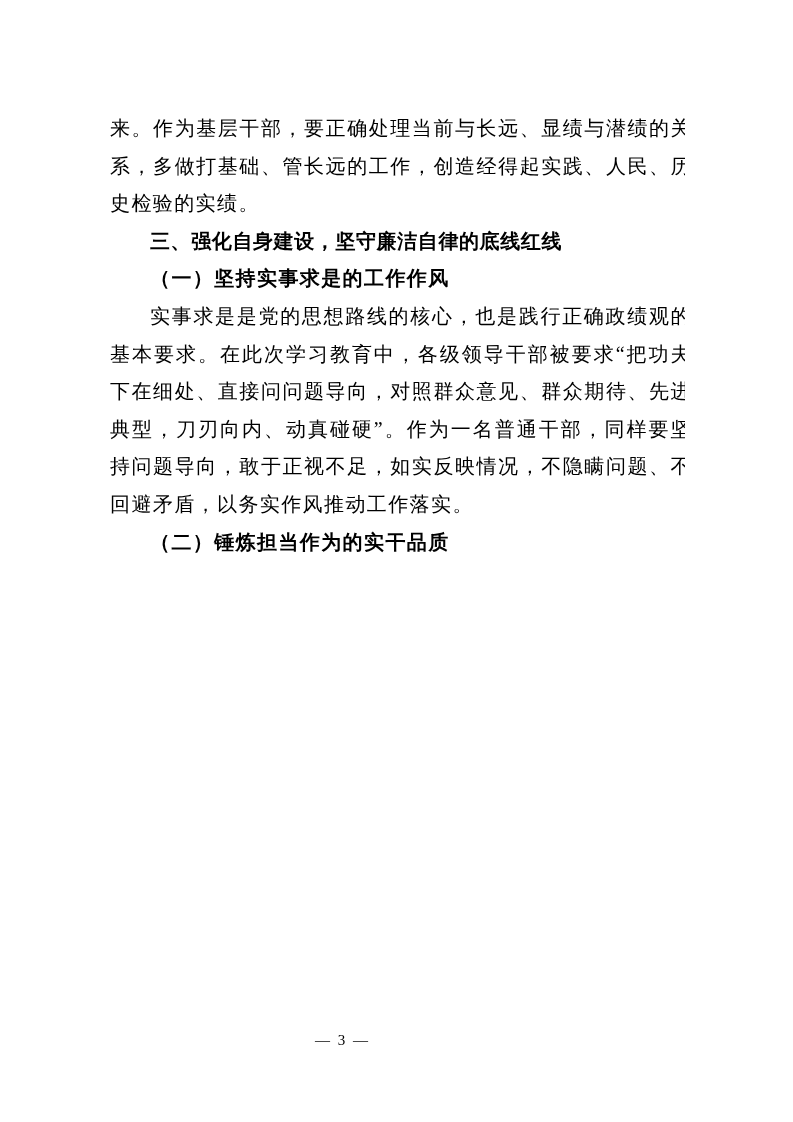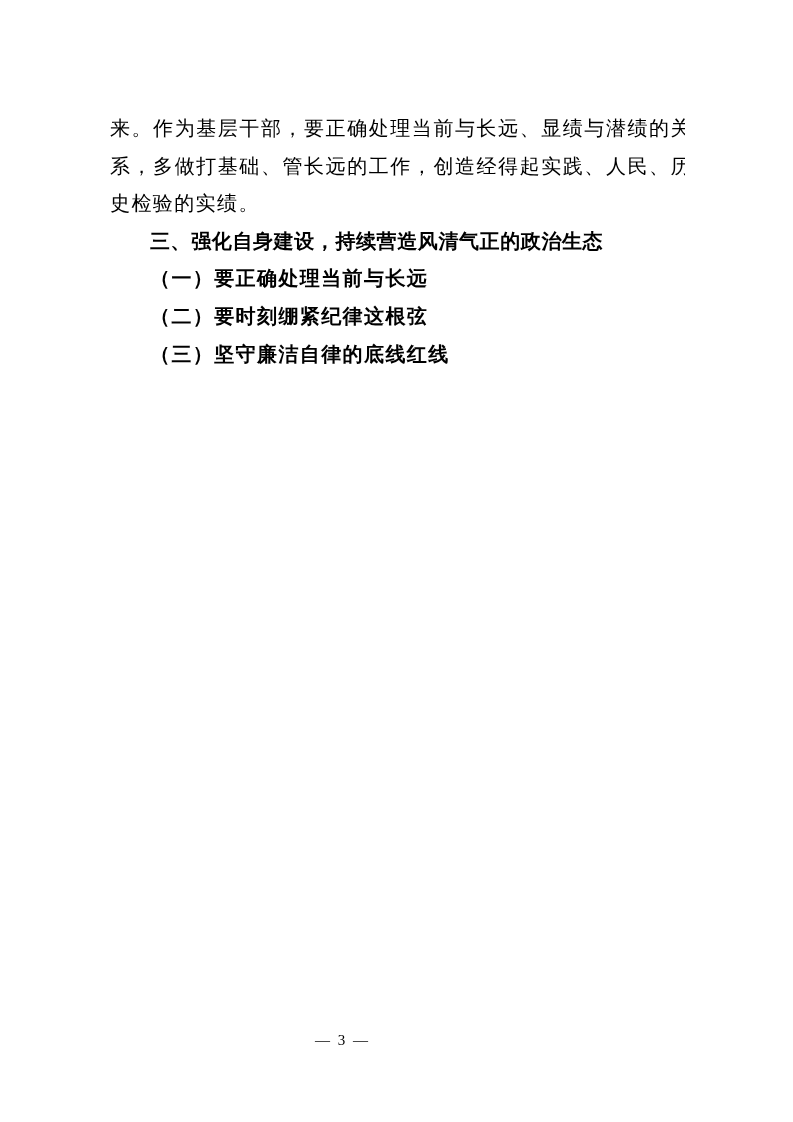--- a/index.html
+++ b/index.html
@@ -55,21 +55,21 @@
     color: #000000;
     font-family: "Liberation Serif", serif;
   }
 </style>
 </head>
 <body>
 
 <div class="page">
   <div class="content" id="doc-content">
       <p class="para cont">来。作为基层干部，要正确处理当前与长远、显绩与潜绩的关系，多做打基础、管长远的工作，创造经得起实践、人民、历史检验的实绩。</p>
-      <p class="h1">三、强化自身建设，持续营造风清气正的政治生态</p>
-      <p class="h2">（一）要正确处理当前与长远</p>
-      <p class="h2">（二）要时刻绷紧纪律这根弦</p>
-      <p class="h2">（三）坚守廉洁自律的底线红线</p>
+      <p class="h1">三、强化自身建设，坚守廉洁自律的底线红线</p>
+      <p class="h2">（一）坚持实事求是的工作作风</p>
+      <p class="para">实事求是是党的思想路线的核心，也是践行正确政绩观的基本要求。在此次学习教育中，各级领导干部被要求“把功夫下在细处、直接问问题导向，对照群众意见、群众期待、先进典型，刀刃向内、动真碰硬”。作为一名普通干部，同样要坚持问题导向，敢于正视不足，如实反映情况，不隐瞒问题、不回避矛盾，以务实作风推动工作落实。</p>
+      <p class="h2">（二）锤炼担当作为的实干品质</p>
     </div>
   <div class="footer">
     <span>— 3 —</span>
   </div>
 </div>
 
 </body></html>

